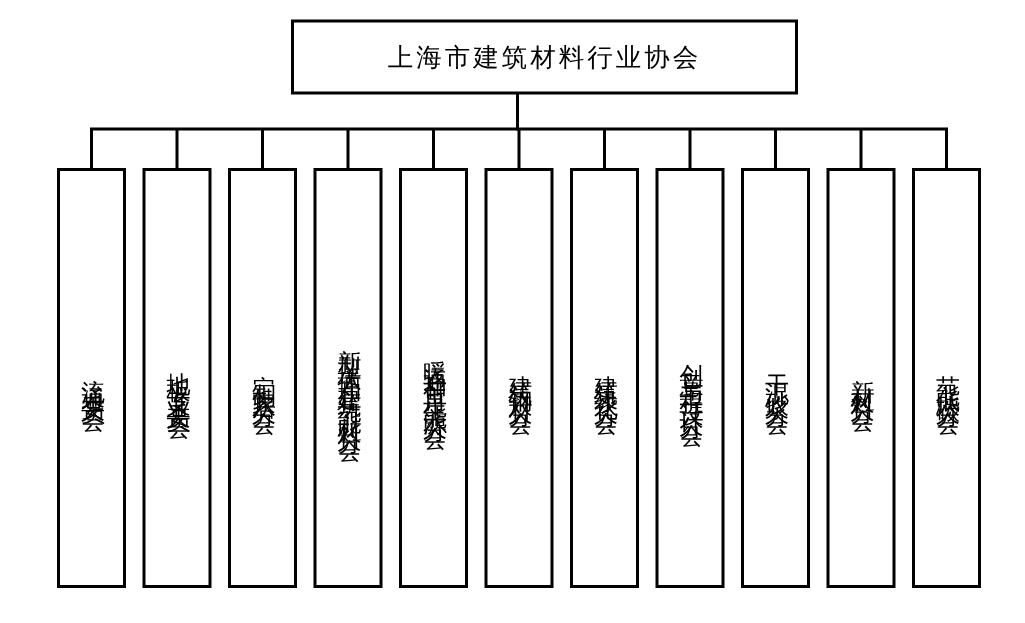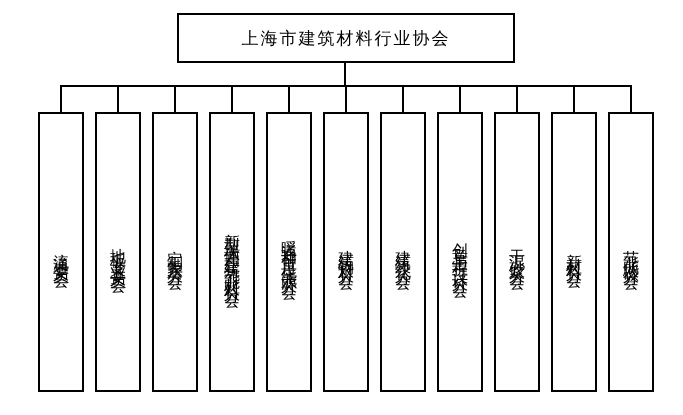--- a/index.html
+++ b/index.html
@@ -16,21 +16,21 @@
   .stage {
     position: relative;
     width: 683px;
     height: 415px;
     background: var(--bg);
     overflow: hidden;
   }
   
   .root-box {
     position: absolute;
-    left: 177px;
+    left: 194px;
     top: 13px;
     width: 338px;
     height: 50px;
     box-sizing: border-box;
     border: 2px solid var(--line);
     background: var(--bg);
     display: flex;
     align-items: center;
     justify-content: center;
   }

